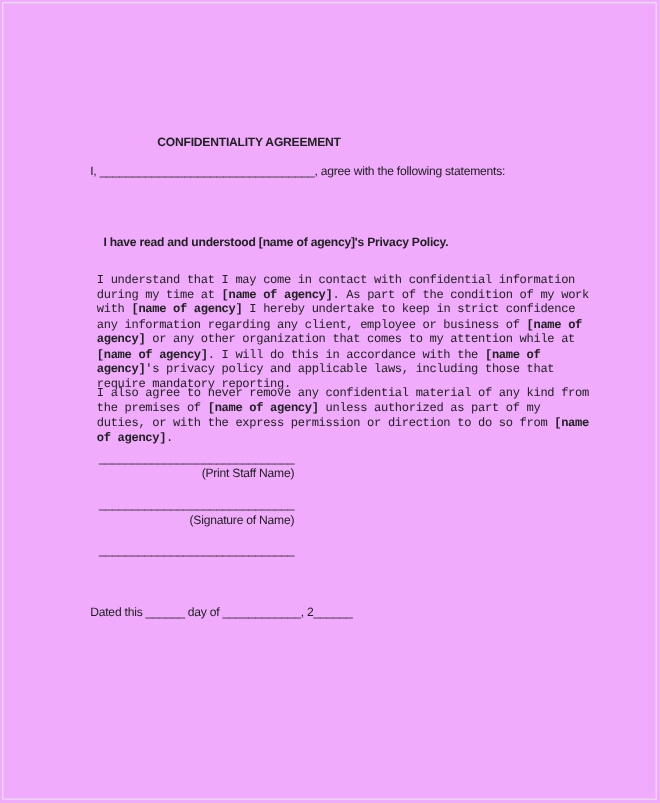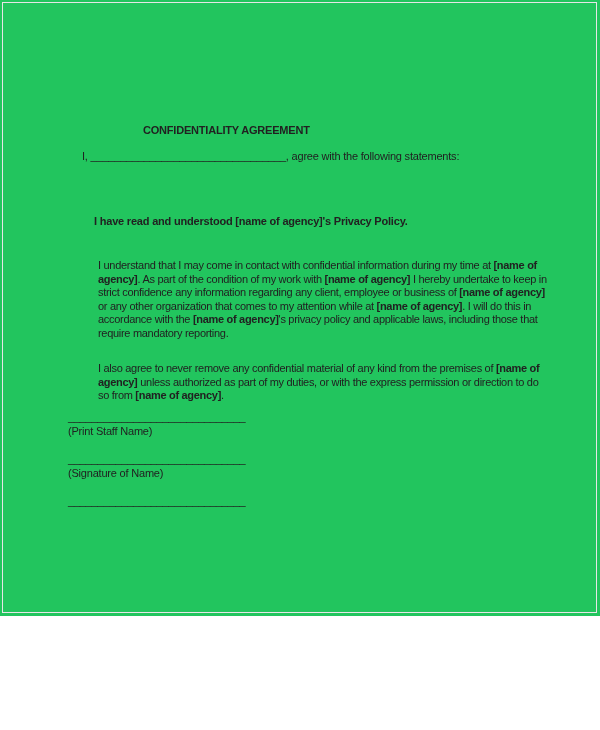--- a/index.html
+++ b/index.html
@@ -3,22 +3,22 @@
 <meta charset="utf-8">
 <style>
   html, body {
     margin: 0;
     padding: 0;
     background: #ffffff;
   }
   .page {
     position: relative;
     width: 600px;
-    height: 616px;
-    background: #22c55e;
+    height: 730px;
+    background: #f0abfc;
     color: #212121;
     font-family: "Liberation Sans", sans-serif;
     overflow: hidden;
   }
   .page-border {
     position: absolute;
     left: 2px; top: 2px; right: 3px; bottom: 3px;
     border: 1px solid #e6e6e6;
     pointer-events: none;
   }
@@ -45,35 +45,37 @@
     margin: 12px;
     font-size: 11px;
     font-weight: bold;
     letter-spacing: -0.2px;
     white-space: nowrap;
   }
   .body-para {
     position: absolute;
     left: 82px;
     width: 452px;
-    margin: 16px;
+    margin: 6px;
     font-size: 11px;
     line-height: 13.5px;
     letter-spacing: -0.3px;
     text-align: left;
+    font-family: Liberation Mono, monospace;
   }
   .para-1 { top: 243px; }
   .para-2 { top: 346px; }
   .body-para b { font-weight: bold; letter-spacing: -0.3px; }
   .sig-block {
     position: absolute;
-    left: 68px;
+    left: 90px;
     font-size: 11px;
     line-height: 14px;
     letter-spacing: -0.2px;
+    text-align: right;
   }
   .sig-1 { top: 410px; }
   .sig-2 { top: 452px; }
   .sig-3 { top: 494px; }
   .sig-line { display: block; white-space: nowrap; }
   .sig-label { display: block; white-space: nowrap; }
   .dated-line {
     position: absolute;
     left: 82px; top: 551px;
     margin: 0;
@@ -105,13 +107,14 @@
 
   <div class="sig-block sig-2">
     <span class="sig-line">______________________________</span>
     <span class="sig-label">(Signature of Name)</span>
   </div>
 
   <div class="sig-block sig-3">
     <span class="sig-line">______________________________</span>
   </div>
 
+  <p class="dated-line">Dated this ______ day of ____________, 2______</p>
 </div>
 
 </body></html>

